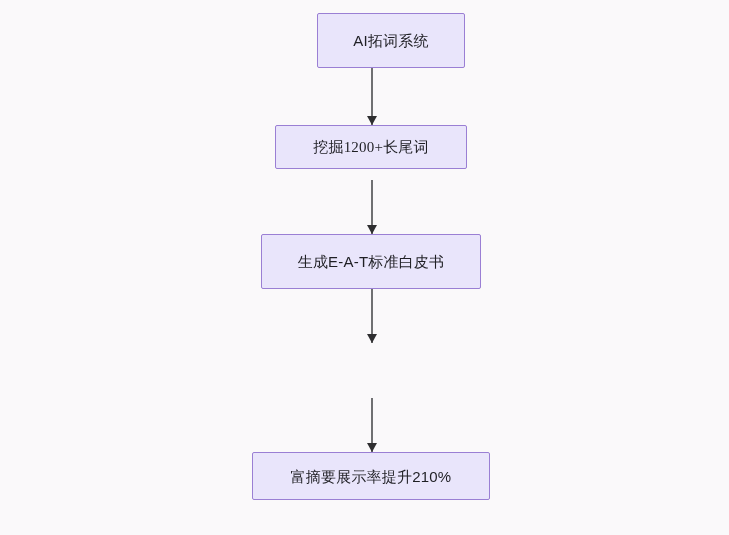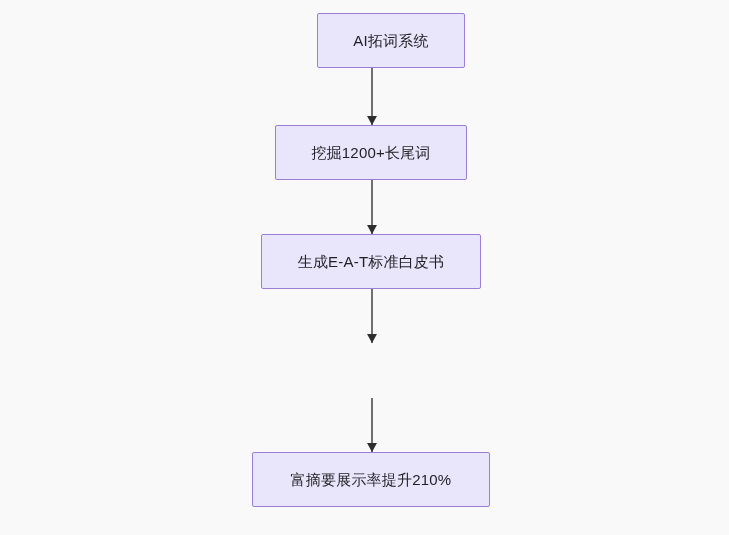--- a/index.html
+++ b/index.html
@@ -80,26 +80,26 @@
 
   <div class="edge" style="left:371px; top:398px; height:54px;">
     <div class="edge-line" style="height:54px;"></div>
     <div class="edge-arrow" style="top:45px;"></div>
   </div>
 
   <div class="node" style="left:297px; top:13px; width:148px; height:55px;margin-left:20px;">
     <span class="node-label">AI拓词系统</span>
   </div>
 
-  <div class="node" style="left:275px; top:125px; width:192px; height:55px;">
+  <div class="node" style="left:275px; top:125px; width:192px; height:44px;font-family:Liberation Serif, serif;">
     <span class="node-label">挖掘1200+长尾词</span>
   </div>
 
   <div class="node" style="left:261px; top:234px; width:220px; height:55px;">
     <span class="node-label">生成E-A-T标准白皮书</span>
   </div>
 
 
-  <div class="node" style="left:252px; top:452px; width:238px; height:55px;">
+  <div class="node" style="left:252px; top:452px; width:238px; height:48px;">
     <span class="node-label">富摘要展示率提升210%</span>
   </div>
 
 </div>
 
 </body></html>

